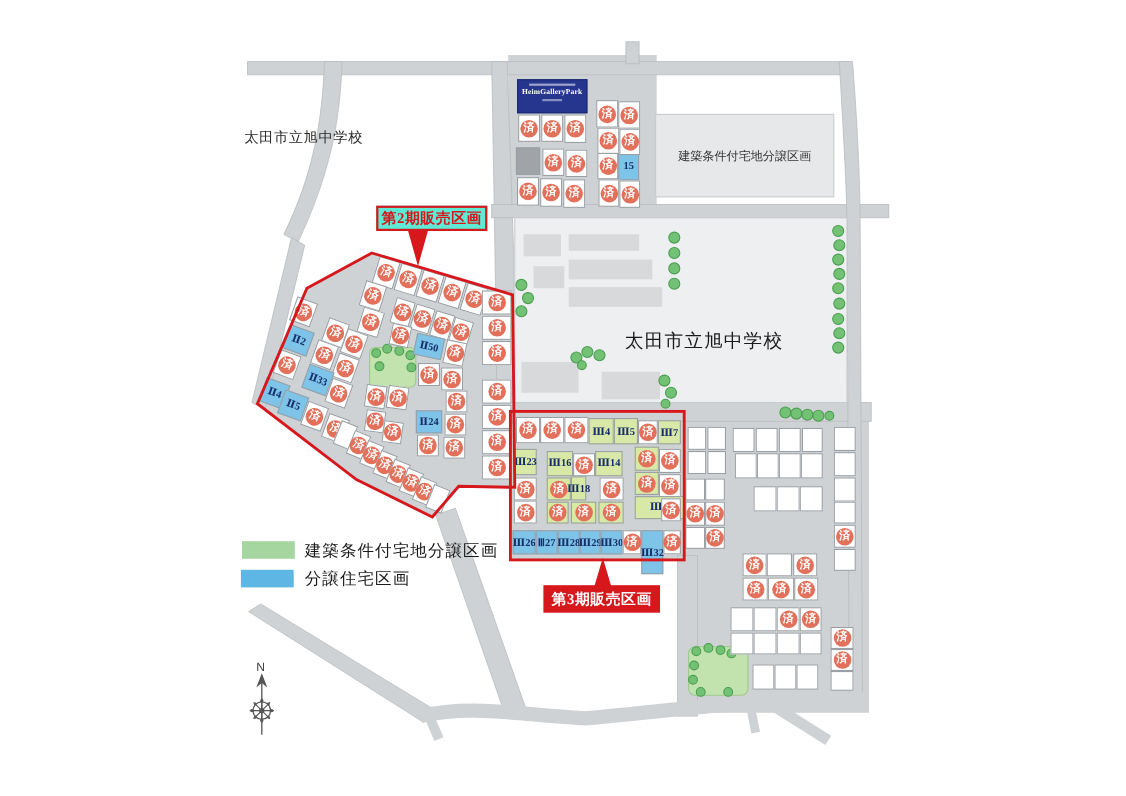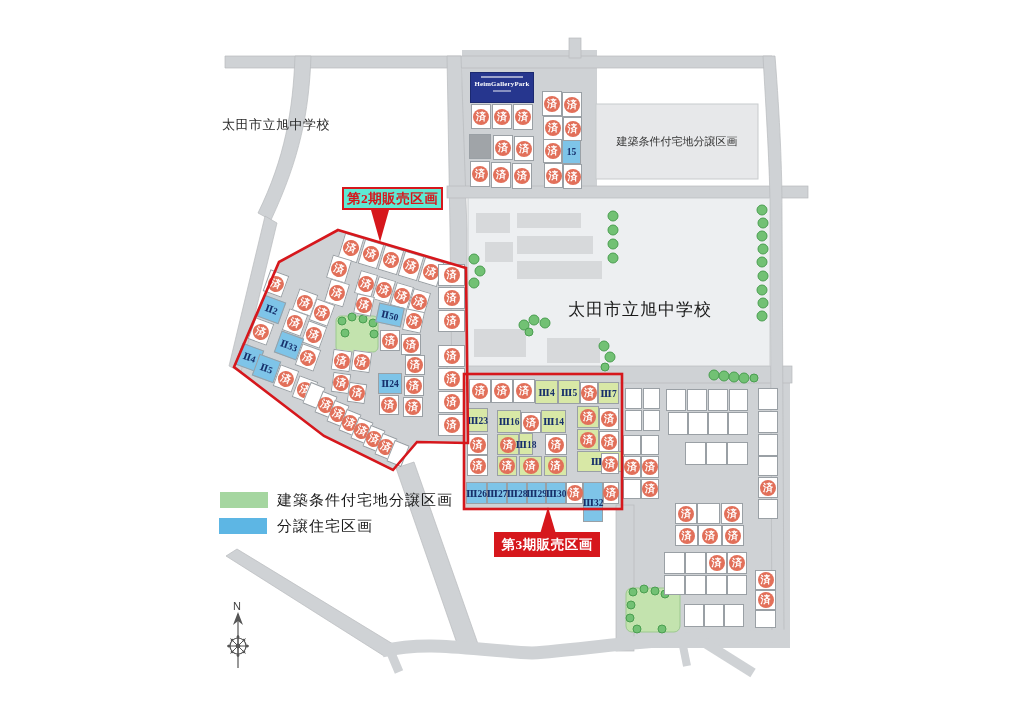--- a/index.html
+++ b/index.html
@@ -419,21 +419,21 @@
       </div>
       <div class="lot t-g" style="left: 577px; top: 451px; width: 48px; height: 21px;">
         <span class="lot-label">Ⅲ11</span>
       </div>
       <div class="lot t-s" style="left: 601px; top: 453px; width: 18px; height: 21px;">
         <span class="sold">済</span>
       </div>
       <div class="lot t-b" style="left: 466px; top: 482px; width: 21px; height: 22px;">
         <span class="lot-label">Ⅲ26</span>
       </div>
-      <div class="lot t-b" style="left: 487px; top: 482px; width: 20px; height: 22px;">
+      <div class="lot t-b" style="left: 487px; top: 482px; width: 20px; height: 22px; font-family: Liberation Serif, serif;">
         <span class="lot-label">Ⅲ27</span>
       </div>
       <div class="lot t-b" style="left: 507px; top: 482px; width: 20px; height: 22px;">
         <span class="lot-label">Ⅲ28</span>
       </div>
       <div class="lot t-b" style="left: 527px; top: 482px; width: 19px; height: 22px;">
         <span class="lot-label">Ⅲ29</span>
       </div>
       <div class="lot t-b" style="left: 546px; top: 482px; width: 20px; height: 22px;">
         <span class="lot-label">Ⅲ30</span>

